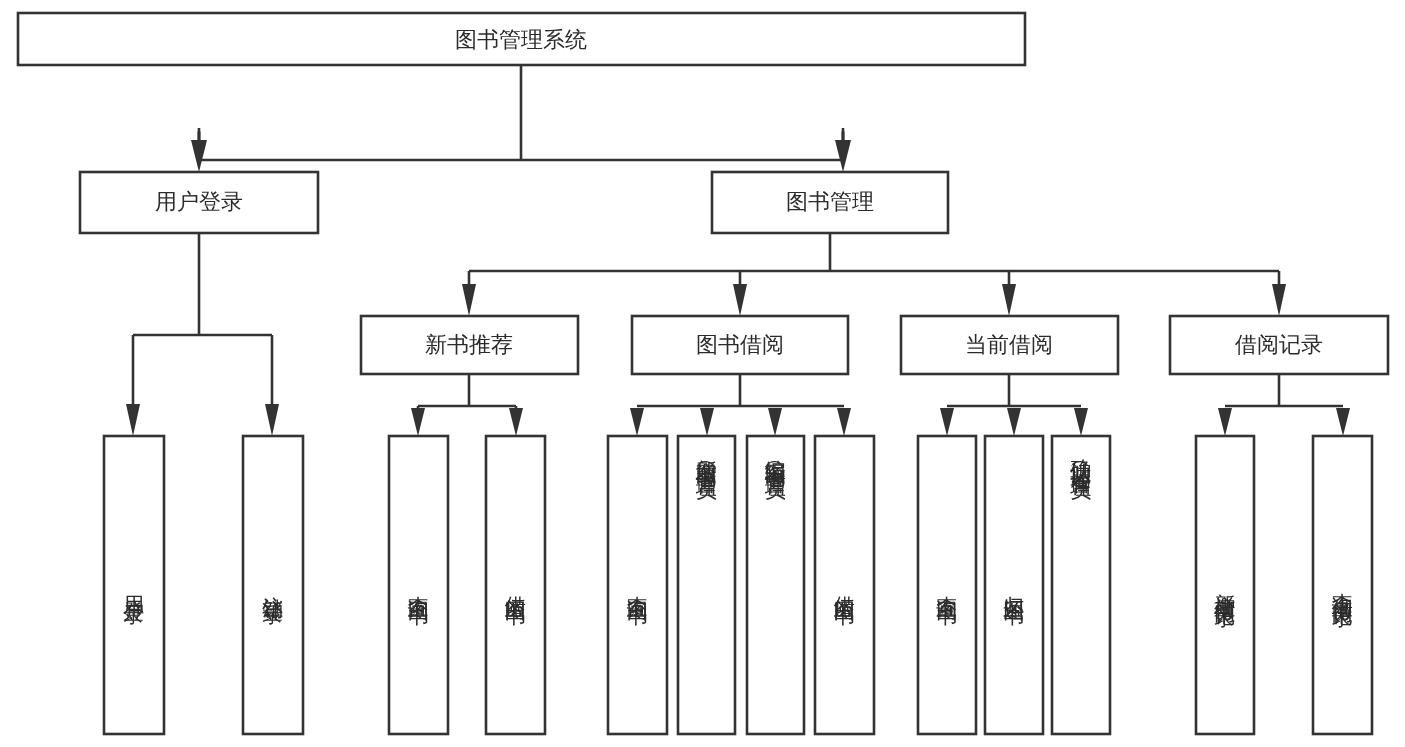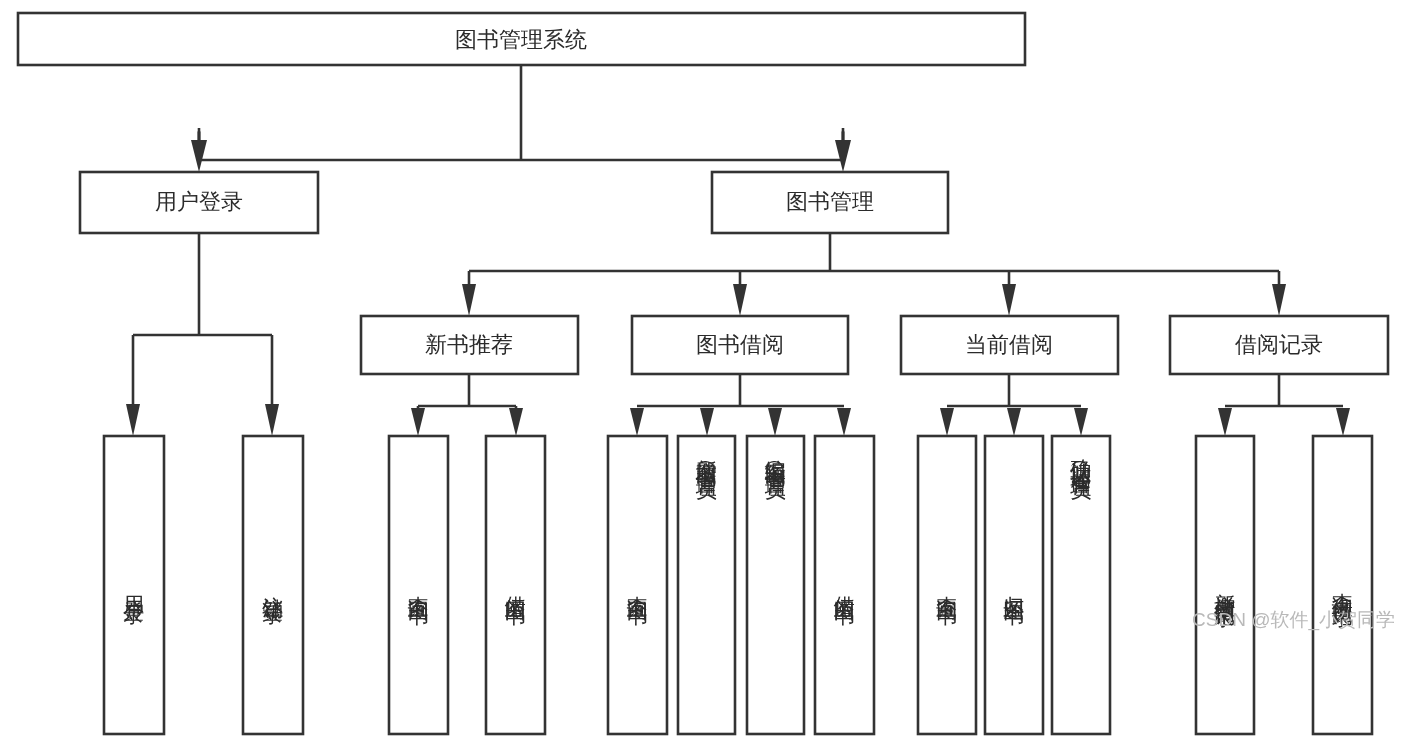--- a/index.html
+++ b/index.html
@@ -192,14 +192,13 @@
   <div class="node-label-v" style="left:608px; top:436px; width:59px; height:298px;">查询图书</div>
   <div class="node-label-v" style="left:678px; top:436px; width:57px; height:298px; justify-content:flex-start; padding-top:6px; box-sizing:border-box;">新增图书（管理员）</div>
   <div class="node-label-v" style="left:747px; top:436px; width:57px; height:298px; justify-content:flex-start; padding-top:6px; box-sizing:border-box;">编辑图书（管理员）</div>
   <div class="node-label-v" style="left:815px; top:436px; width:59px; height:298px;">借阅图书</div>
   <div class="node-label-v" style="left:918px; top:436px; width:58px; height:298px;">查询图书</div>
   <div class="node-label-v" style="left:985px; top:436px; width:58px; height:298px;">归还图书</div>
   <div class="node-label-v" style="left:1052px; top:436px; width:58px; height:298px; justify-content:flex-start; padding-top:6px; box-sizing:border-box;">确认归还（管理员）</div>
   <div class="node-label-v" style="left:1196px; top:436px; width:58px; height:298px;">新增借阅记录</div>
   <div class="node-label-v" style="left:1313px; top:436px; width:59px; height:298px;">查询借阅记录</div>
 
-  <div class="watermark">CSDN @软件_小贺同学</div>
 </div>
 
 </body></html>

